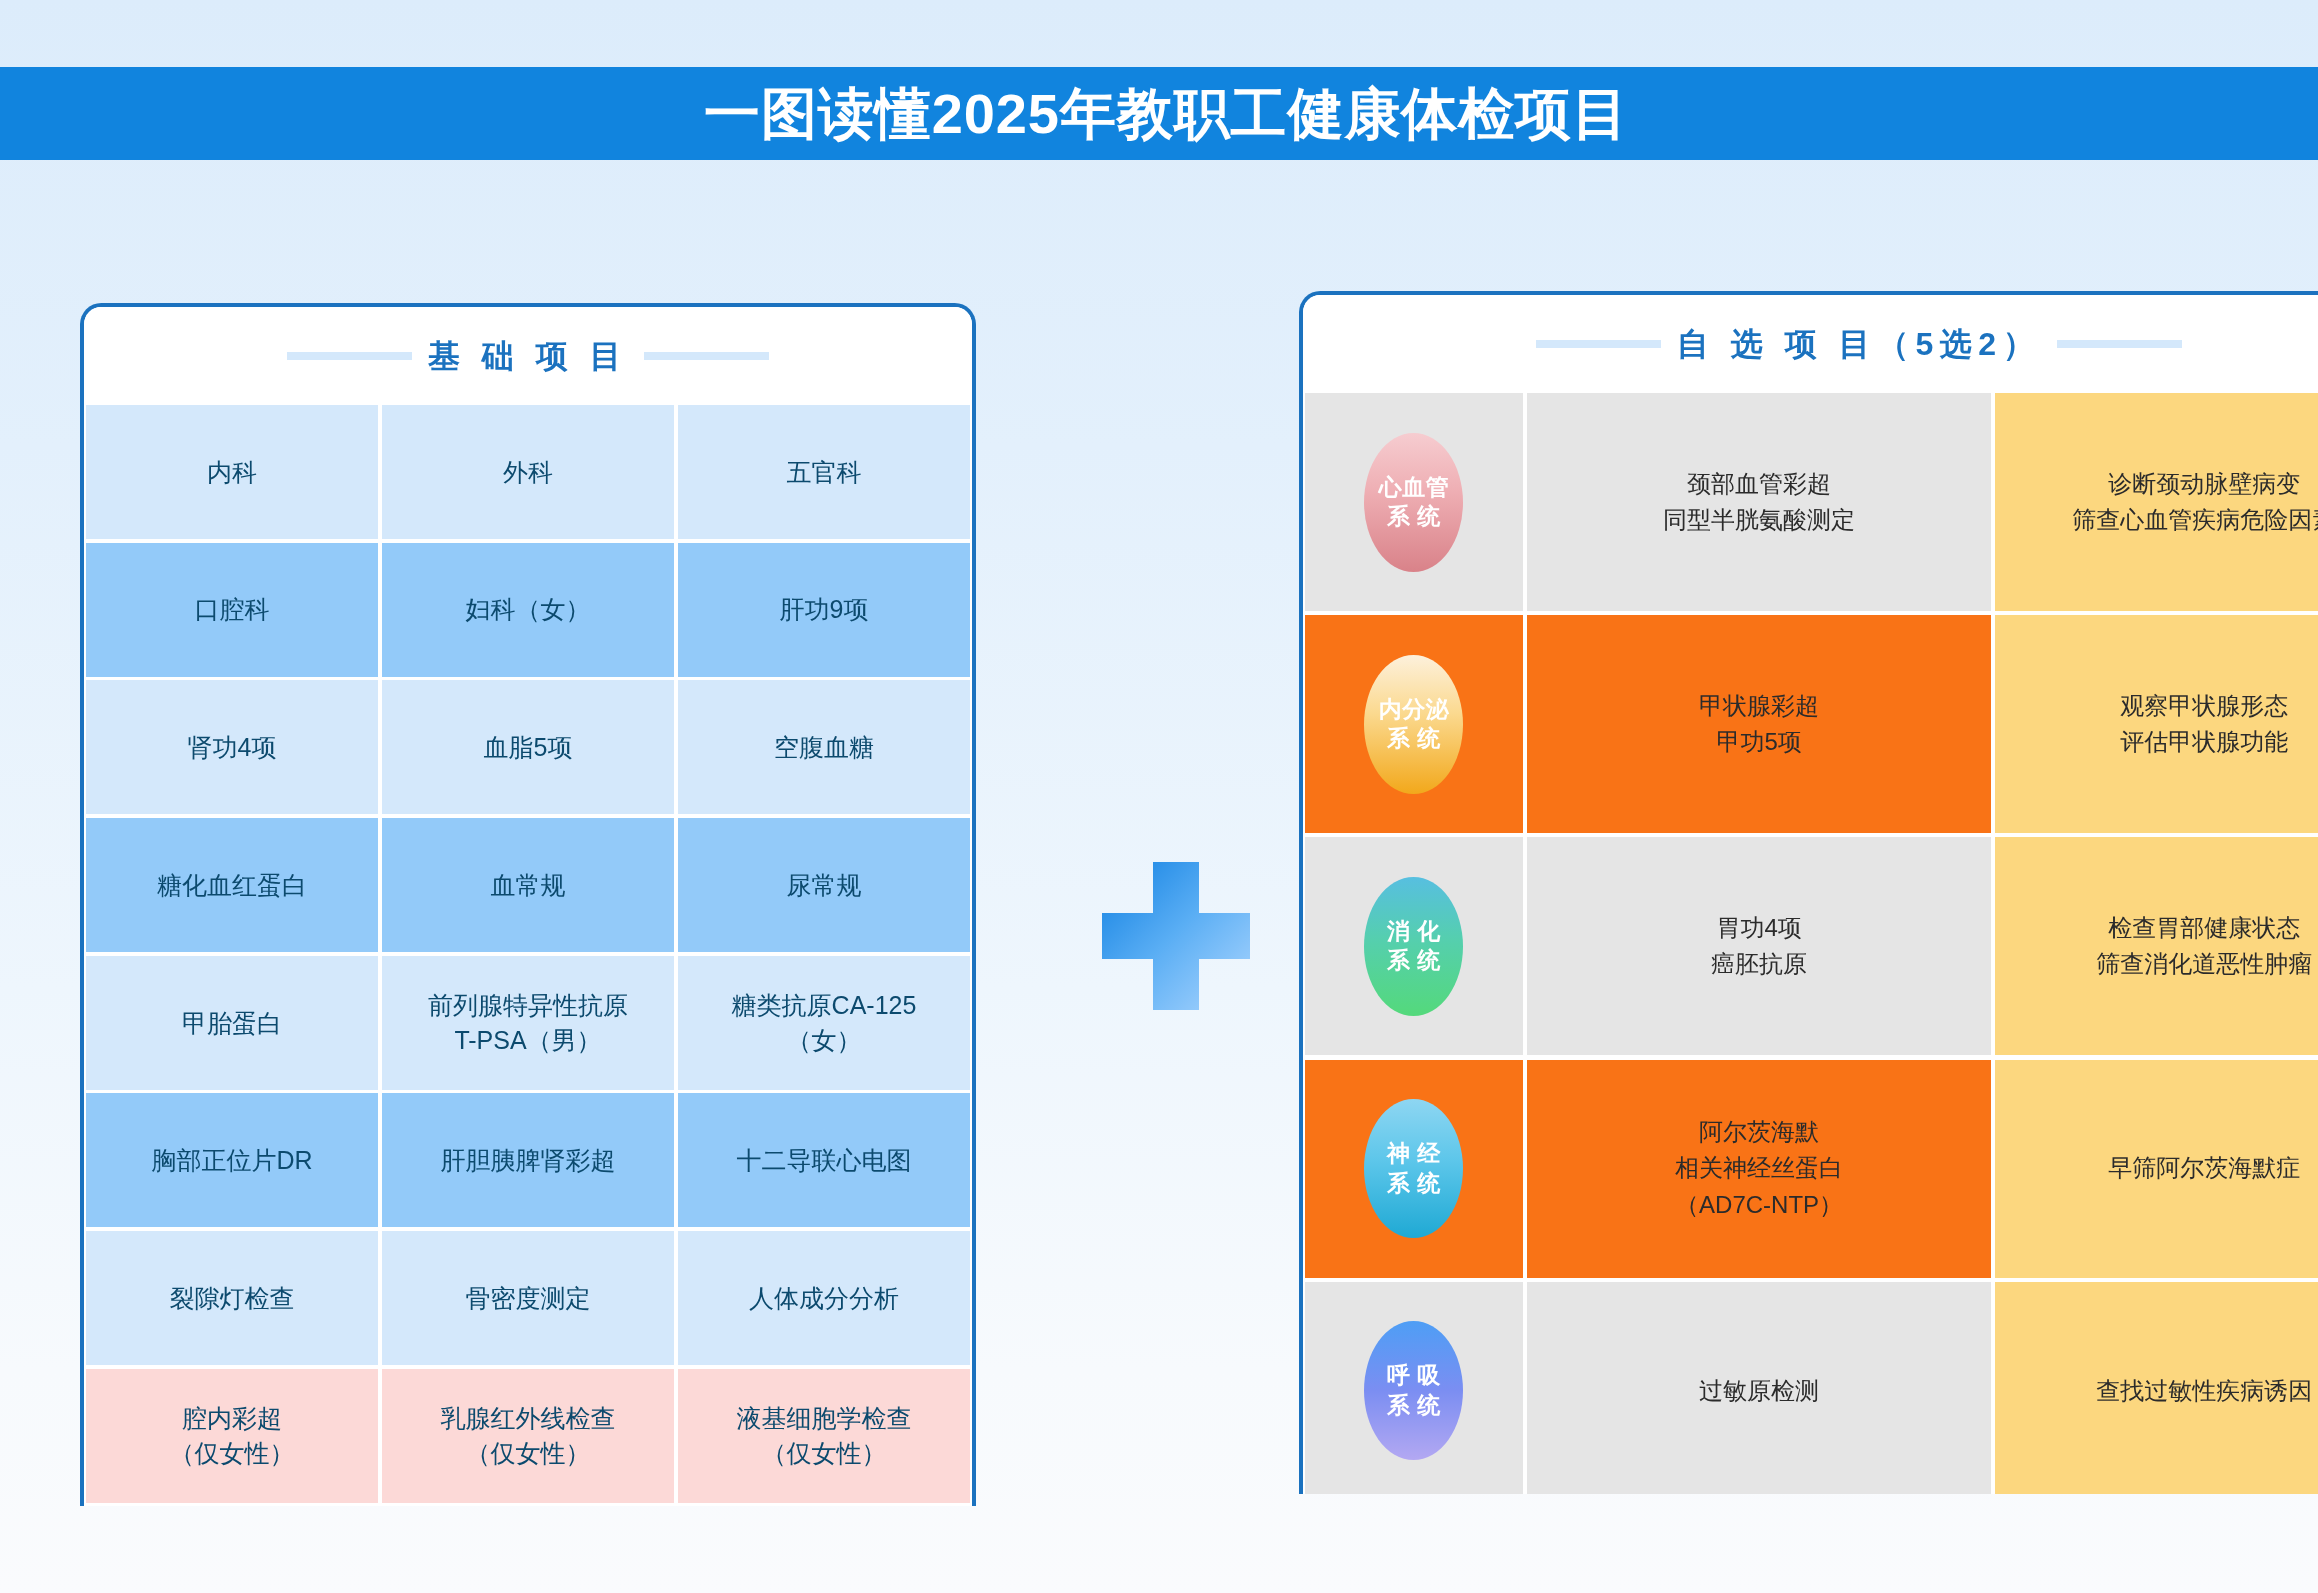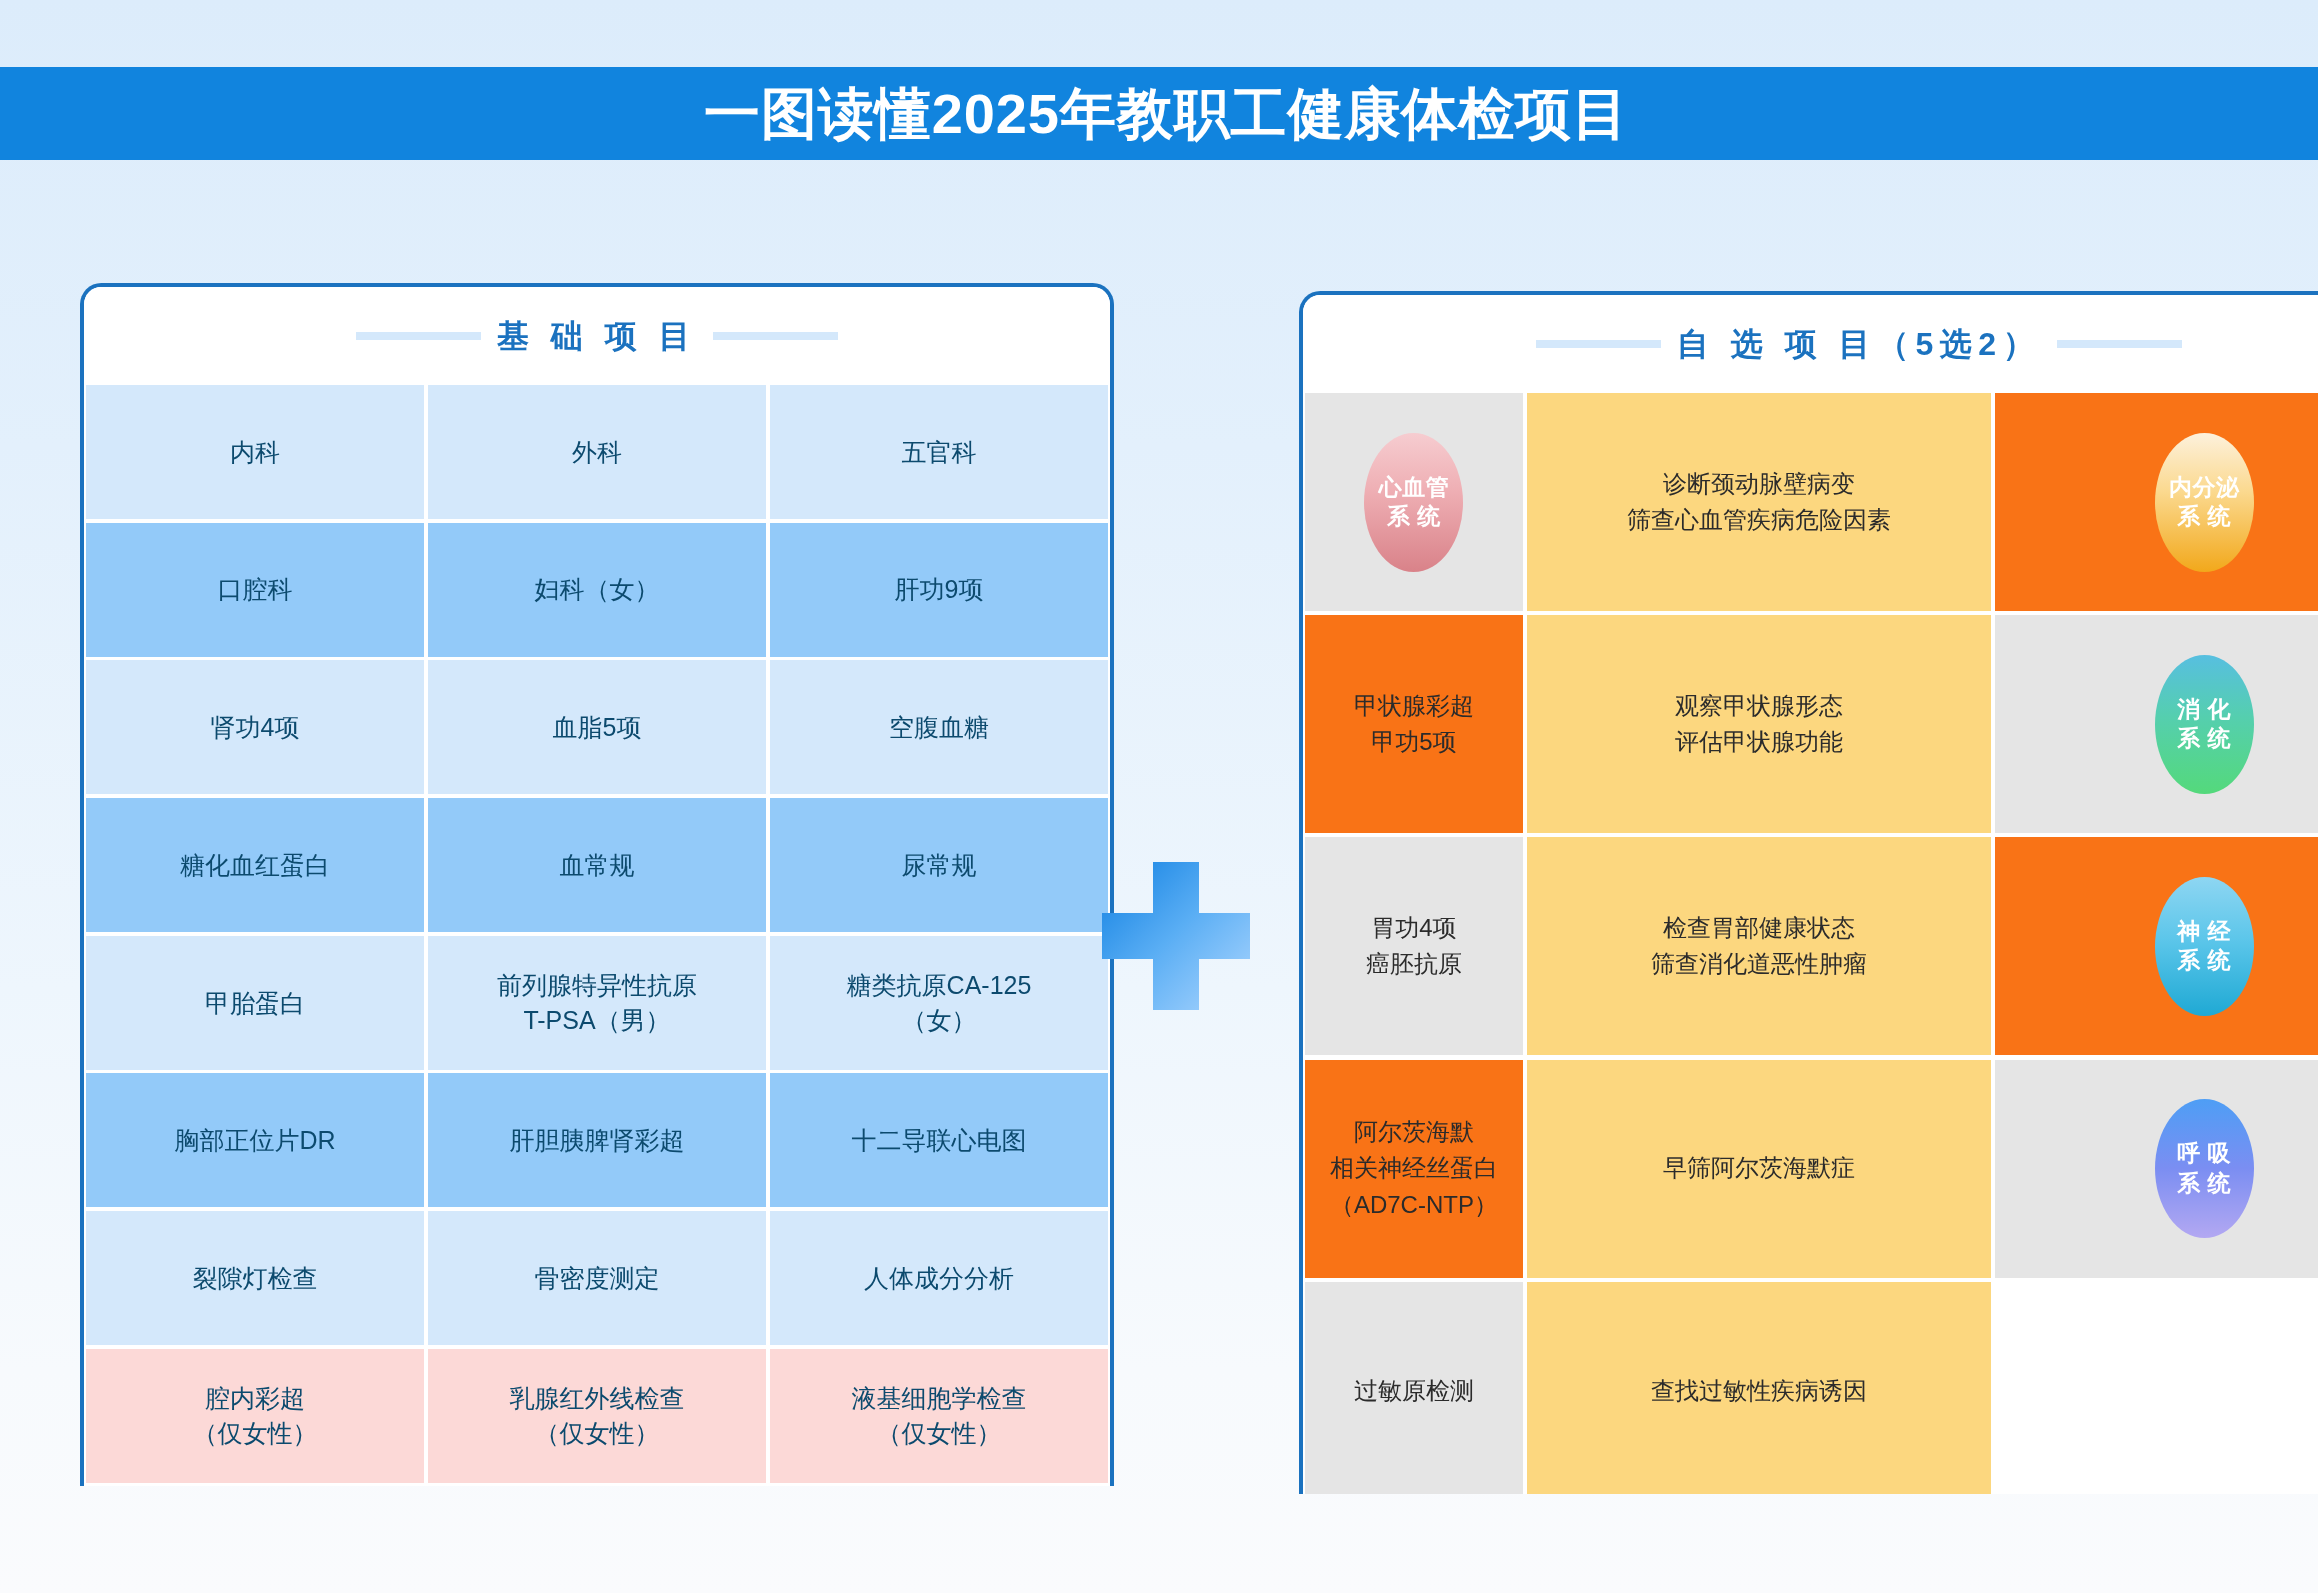--- a/index.html
+++ b/index.html
@@ -33,21 +33,21 @@
   .card{
     position:absolute;
     background:#ffffff;
     border-top:4.2px solid #1b72bf;
     border-left:4.2px solid #1b72bf;
     border-right:4.2px solid #1b72bf;
     border-top-left-radius:21.3px;
     border-top-right-radius:21.3px;
     overflow:hidden;
   }
-  .card-left{ left:80px; top:283px; width:1034px; height:1203px; }
+  .card-left{ left:80px; top:303px; width:896px; height:1203px; }
   .card-right{ left:1299px; top:291px; width:1120px; height:1203px; }
 
   .card-header{
     height:98px;
     display:flex; align-items:center; justify-content:center;
     gap:16px;
     background:#ffffff;
   }
   .hdr-rule{
     height:7.4px;
@@ -240,20 +240,24 @@
     </div>
     <div class="hdr-rule"></div>
   </div>
   <div class="grid-right" id="optional-grid">
       <div class="rcell badge-cell bg-blue-dark">
         <div class="badge sys-cardio">
           <span class="ln">心血管</span>
           <span class="ln">系 统</span>
         </div>
       </div>
+      <div class="rcell bg-blue-dark">
+        <span>颈部血管彩超</span>
+        <span>同型半胱氨酸测定</span>
+      </div>
       <div class="rcell bg-yellow">
         <span>诊断颈动脉壁病变</span>
         <span>筛查心血管疾病危险因素</span>
       </div>
       <div class="rcell badge-cell bg-blue-light">
         <div class="badge sys-endo">
           <span class="ln">内分泌</span>
           <span class="ln">系 统</span>
         </div>
       </div>

